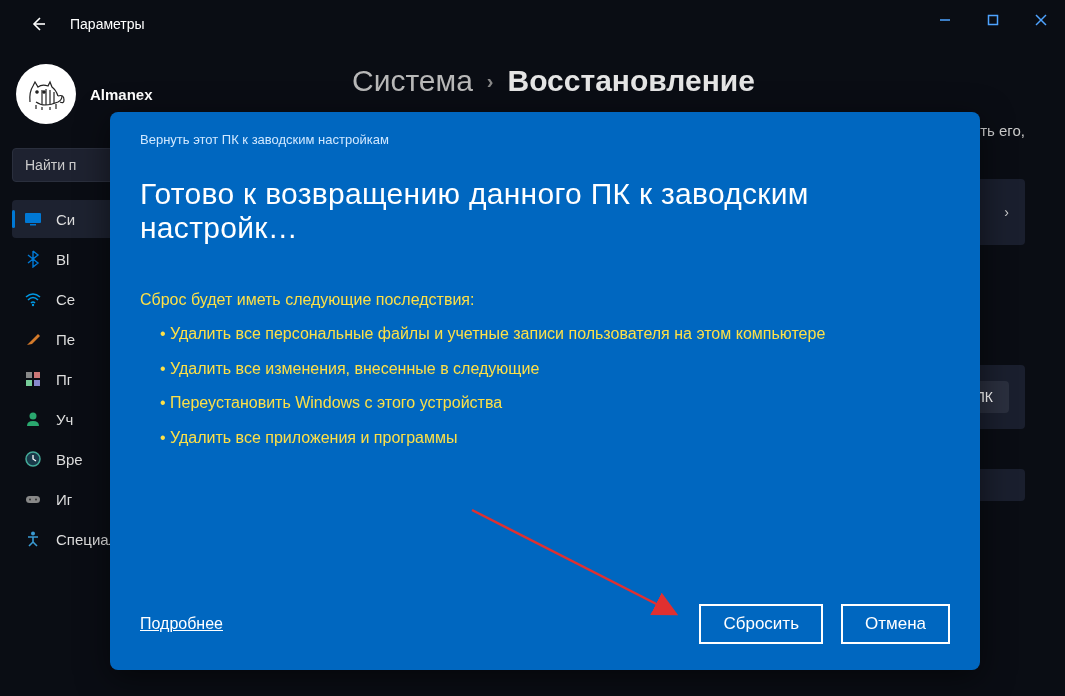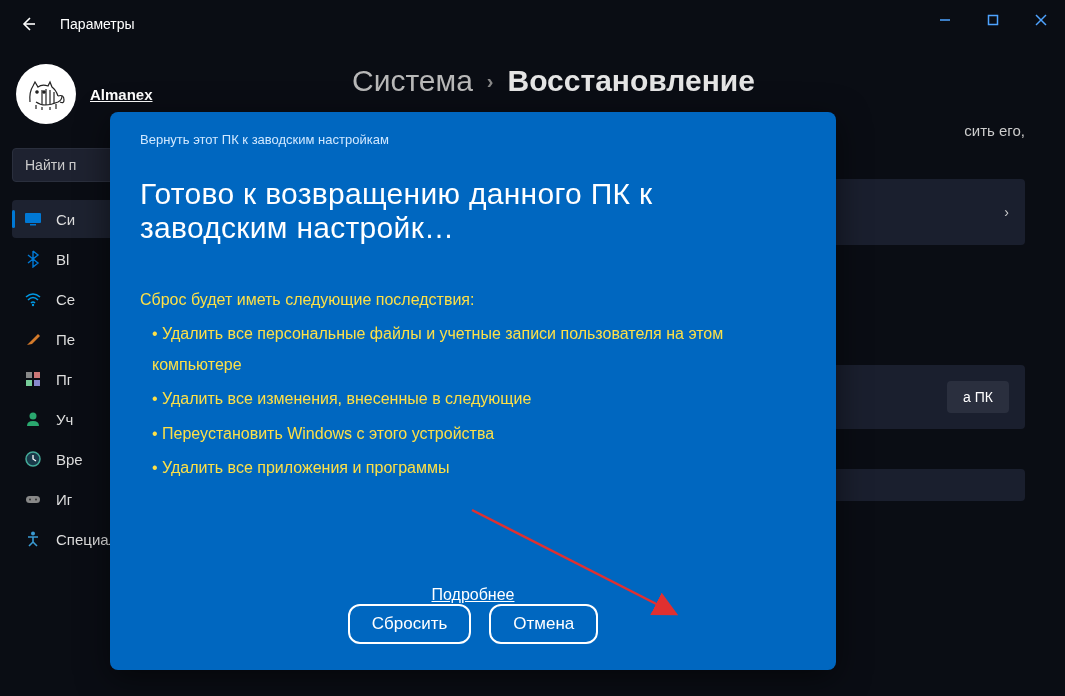--- a/index.html
+++ b/index.html
@@ -1,32 +1,32 @@
 <!DOCTYPE html>
 <html><head>
 <meta charset="utf-8">
 <style>
 * { margin: 0; padding: 0; box-sizing: border-box; font-family: "Segoe UI", -apple-system, sans-serif; }
 body { width: 1065px; height: 696px; background: #0a0d14; color: #fff; overflow: hidden; position: relative; }
 
-.titlebar { height: 48px; display: flex; align-items: center; padding: 0 8px; }
+.titlebar { height: 48px; display: flex; align-items: center; padding: 0 18px; }
 .back-btn { width: 40px; height: 40px; display: flex; align-items: center; justify-content: center; cursor: pointer; }
 .titlebar-title { font-size: 14px; margin-left: 12px; color: #fff; }
 .window-controls { position: absolute; top: 0; right: 0; display: flex; }
 .wc-btn { width: 48px; height: 40px; display: flex; align-items: center; justify-content: center; cursor: pointer; }
 .wc-min { color: #4ea3ff; }
 .wc-max { color: #4ea3ff; }
 .wc-close { color: #4ea3ff; }
 
 .content { display: flex; height: calc(100% - 48px); }
 .sidebar { width: 300px; padding: 16px 12px; }
 .profile { display: flex; align-items: center; gap: 14px; margin-bottom: 24px; padding-left: 4px; }
 .avatar { width: 60px; height: 60px; border-radius: 50%; background: #fff; display: flex; align-items: center; justify-content: center; }
 .avatar svg { width: 44px; height: 44px; }
-.profile-name { font-size: 15px; font-weight: 600; text-decoration: underline; }
+.profile-name { font-size: 15px; font-weight: 600; }
 
 .search-box { background: #1e2230; border: 1px solid #2a2f3d; border-radius: 4px; padding: 8px 12px; color: #ccc; font-size: 14px; margin-bottom: 18px; width: 92%; }
 
 .nav { list-style: none; }
 .nav li { display: flex; align-items: center; gap: 14px; padding: 10px 12px; border-radius: 4px; cursor: pointer; font-size: 15px; color: #ddd; margin-bottom: 2px; position: relative; }
 .nav li.active { background: #1d2230; }
 .nav li.active::before { content: ""; position: absolute; left: 0; top: 10px; bottom: 10px; width: 3px; background: #0078d4; border-radius: 2px; }
 .nav-icon { width: 18px; height: 18px; display: flex; align-items: center; justify-content: center; flex-shrink: 0; }
 
 .main { flex: 1; padding: 16px 40px; }
@@ -37,31 +37,31 @@
 
 .card { background: #1a1f2e; border-radius: 4px; padding: 16px; margin-bottom: 10px; display: flex; align-items: center; justify-content: space-between; }
 .card-left { display: flex; flex-direction: column; gap: 2px; }
 .card-title { font-size: 15px; color: #eee; }
 .card-sub { font-size: 13px; color: #999; }
 .card-action { display: flex; align-items: center; gap: 16px; }
 .chevron { color: #ccc; font-size: 14px; }
 .btn-secondary { background: #2a2f3e; border: none; color: #fff; padding: 8px 16px; border-radius: 4px; font-size: 14px; cursor: pointer; }
 
 
-.modal { position: absolute; top: 112px; left: 110px; width: 726px; height: 558px; background: #0067c0; border-radius: 8px; padding: 20px 30px 26px; display: flex; flex-direction: column; box-shadow: 0 8px 32px rgba(0,0,0,0.5); }
+.modal { position: absolute; top: 112px; left: 110px; width: 870px; height: 558px; background: #0067c0; border-radius: 8px; padding: 20px 30px 26px; display: flex; flex-direction: column; box-shadow: 0 8px 32px rgba(0,0,0,0.5); }
 .modal-subtitle { font-size: 13px; color: #d0e8ff; margin-bottom: 30px; }
 .modal-title { font-size: 30px; font-weight: 400; color: #fff; margin-bottom: 40px; letter-spacing: 0.3px; }
 .modal-body { flex: 1; font-size: 16px; line-height: 1.9; color: #fde047; }
 .modal-body p { margin-bottom: 4px; }
-.bullet { margin-left: 12px; }
+.bullet { margin-left: 20px; }
 .note-title { margin-top: 18px; }
-.modal-footer { display: flex; align-items: center; justify-content: space-between; margin-top: 12px; flex-direction: column; }
+.modal-footer { display: flex; align-items: center; justify-content: space-between; margin-top: 12px; }
 .more-link { color: #fff; text-decoration: underline; cursor: pointer; font-size: 16px; }
 .modal-buttons { display: flex; gap: 18px; }
-.modal-btn { background: transparent; border: 2px solid #fff; color: #fff; padding: 8px 22px; font-size: 17px; border-radius: 12px; cursor: pointer; }
+.modal-btn { background: transparent; border: 2px solid #fff; color: #fff; padding: 8px 22px; font-size: 17px; border-radius: 0; cursor: pointer; }
 
 
 .watermark { position: absolute; top: 500px; left: 140px; font-size: 120px; font-weight: 300; color: rgba(255,255,255,0.09); pointer-events: none; letter-spacing: 2px; }
 
 
 .arrow-svg { position: absolute; top: 504px; left: 466px; pointer-events: none; }
 </style>
 </head>
 <body>
 

